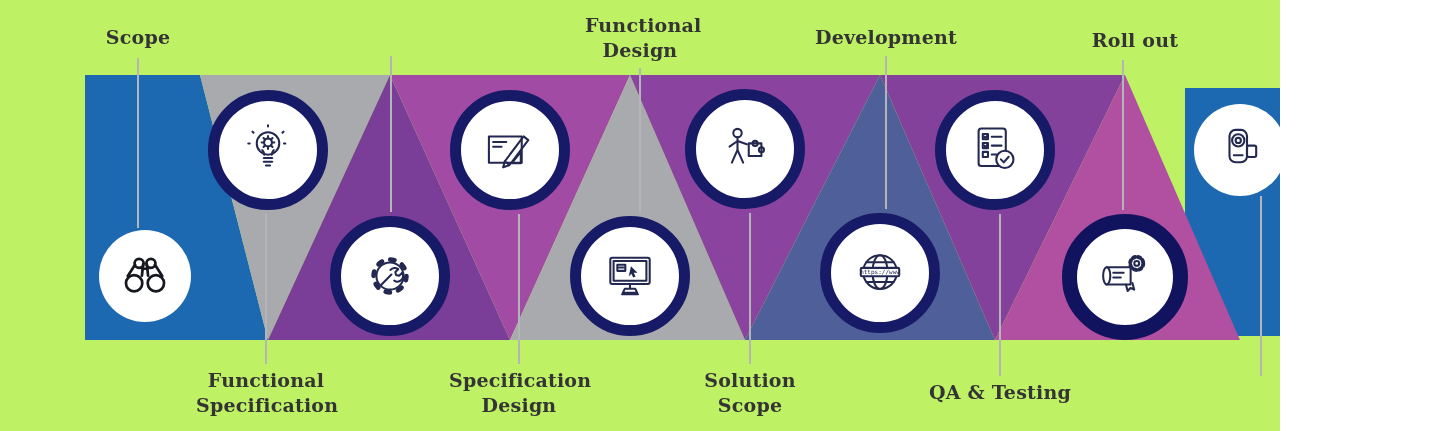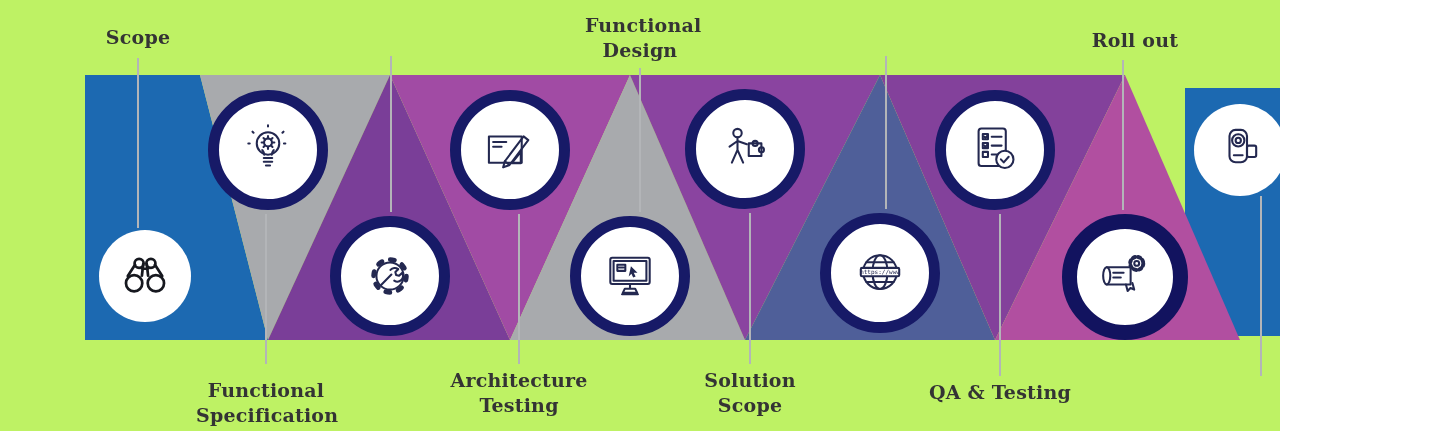--- a/index.html
+++ b/index.html
@@ -142,20 +142,21 @@
     <svg viewBox="0 0 64 64" width="56" height="56" fill="none" stroke="#232850" stroke-width="2.4" stroke-linecap="round" stroke-linejoin="round">
       <rect x="20" y="9" width="20" height="37" rx="7"></rect>
       <circle cx="30" cy="21" r="7"></circle>
       <circle cx="30" cy="21" r="3"></circle>
       <path d="M25 38 h10"></path>
       <rect x="40" y="27" width="10.5" height="13" rx="2"></rect>
     </svg>
   </div>
 
   <div class="step-label" style="left:138px;top:25px;width:120px">Scope</div>
-  <div class="step-label" style="left:266px;top:378px;width:140px">Functional Specification</div>
-  <div class="step-label" style="left:519px;top:368px;width:140px">Architecture Testing</div>
+  <div class="step-label" style="left:266px;top:368px;width:140px">Functional Specification</div>
+  <div class="step-label" style="left:519px;top:368px;width:140px">Specification Design</div>
   <div class="step-label" style="left:640px;top:13px;width:110px">Functional Design</div>
   <div class="step-label" style="left:750px;top:368px;width:100px">Solution Scope</div>
+  <div class="step-label" style="left:886px;top:25px;width:160px">Development</div>
   <div class="step-label" style="left:1000px;top:380px;width:160px">QA &amp; Testing</div>
   <div class="step-label" style="left:1135px;top:28px;width:110px">Roll out</div>
 
 </div>
 
 </body></html>

